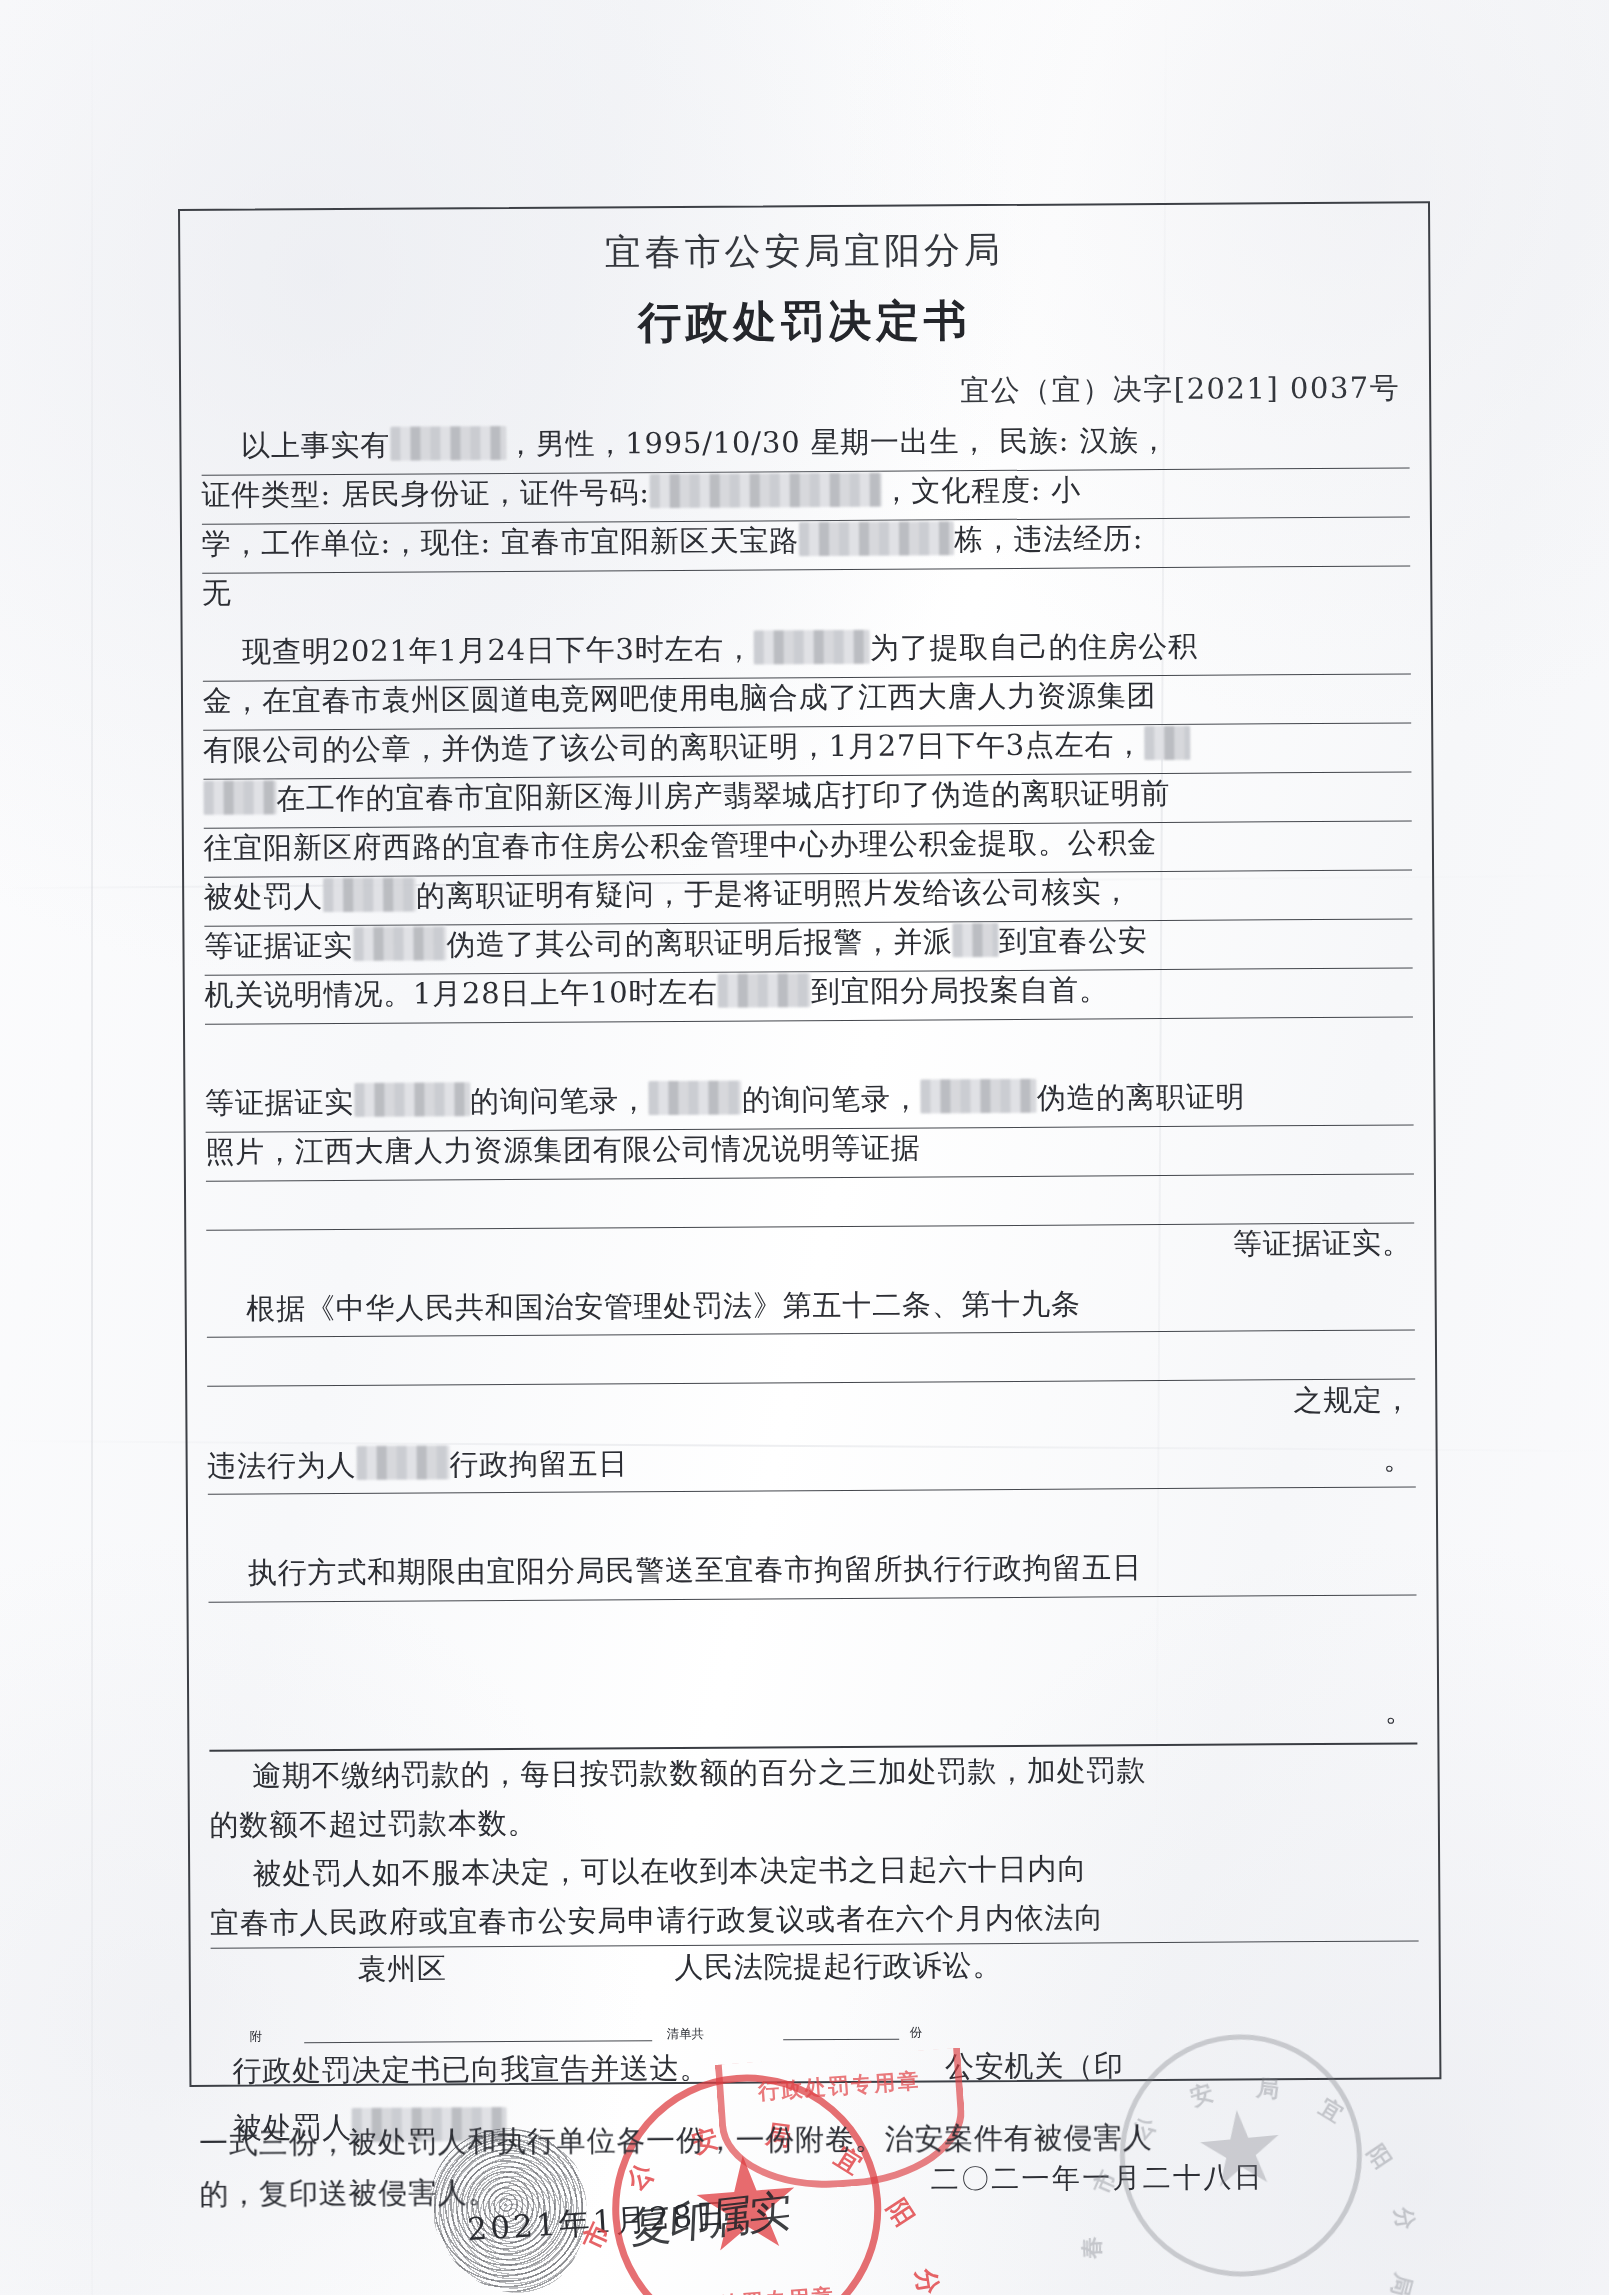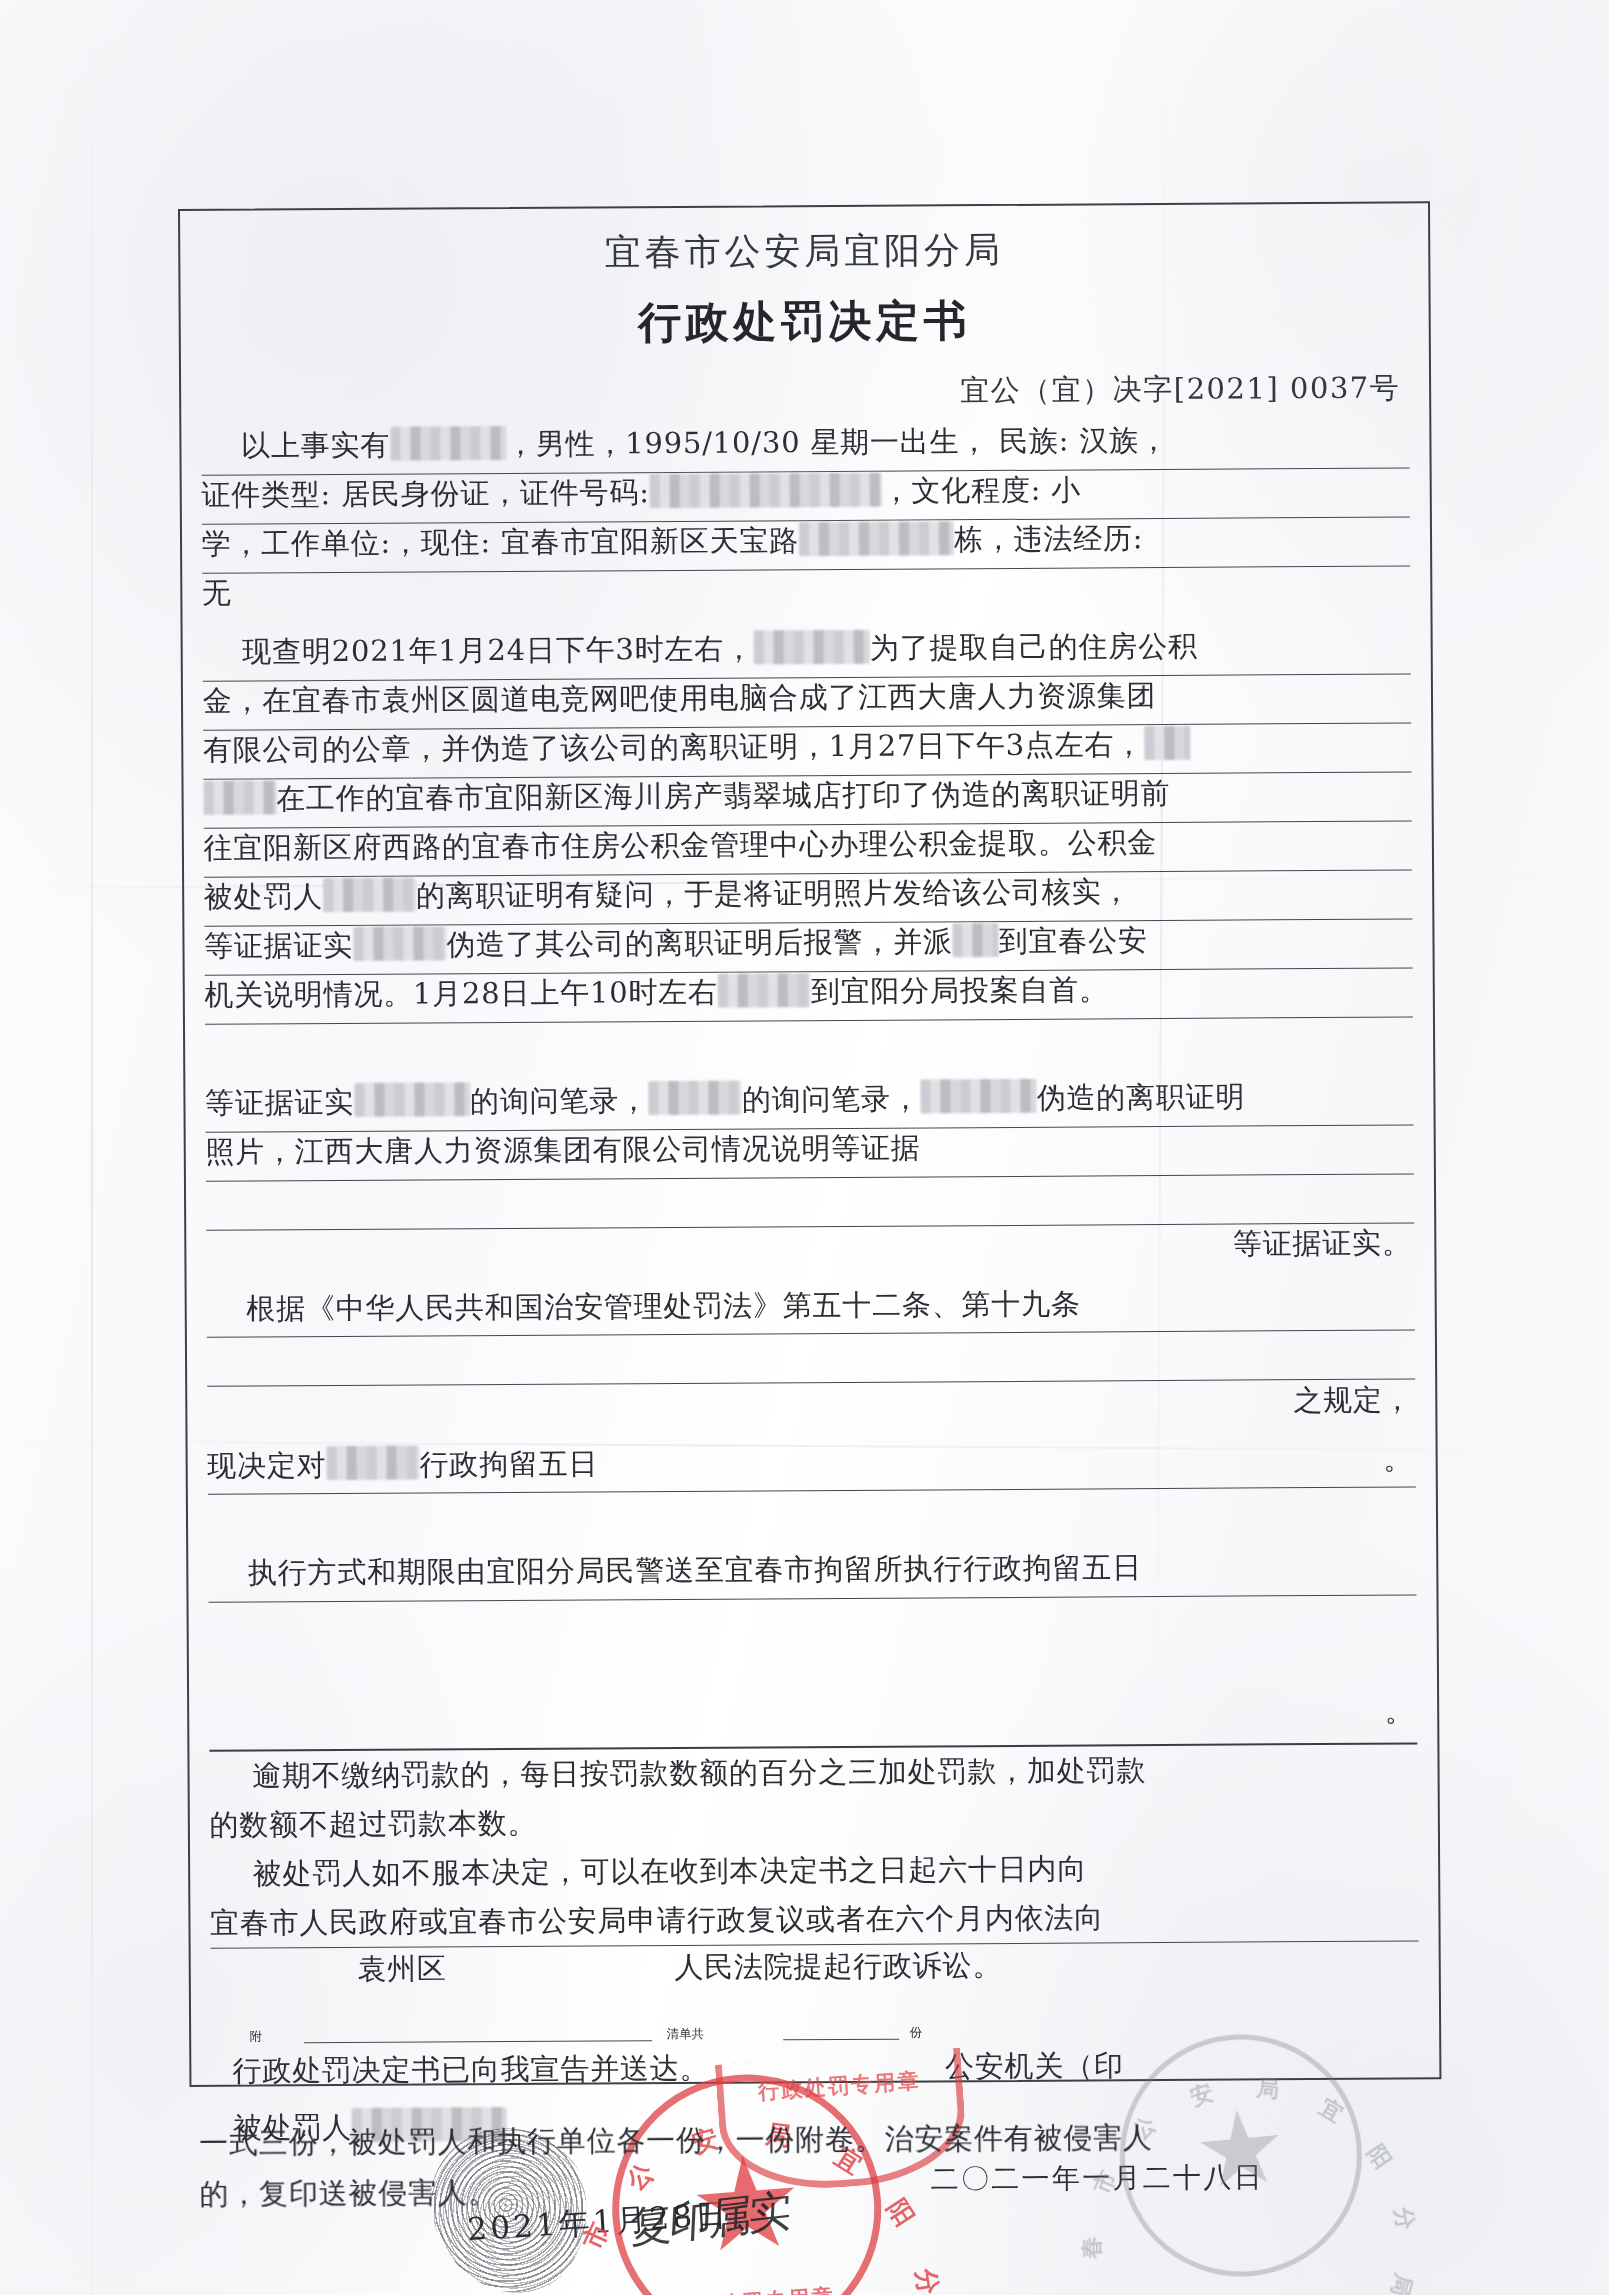--- a/index.html
+++ b/index.html
@@ -376,21 +376,21 @@
     </div>
     <div class="gap"></div>
     <div class="ln noline">
       <span class="t right">之规定，</span>
     </div>
   </div>
 
   <div class="ruled">
     <div class="ln">
       <span class="t">
-        <span>现决定对</span><span class="rd w1"></span><span>行政拘留五日</span>
+        <span>违法行为人</span><span class="rd w1"></span><span>行政拘留五日</span>
       </span>
       <span class="t right">。</span>
     </div>
     <div class="gap blank"></div>
   </div>
 
   <div class="ruled">
     <div class="ln">
       <span class="t ind">执行方式和期限由宜阳分局民警送至宜春市拘留所执行行政拘留五日</span>
     </div>

